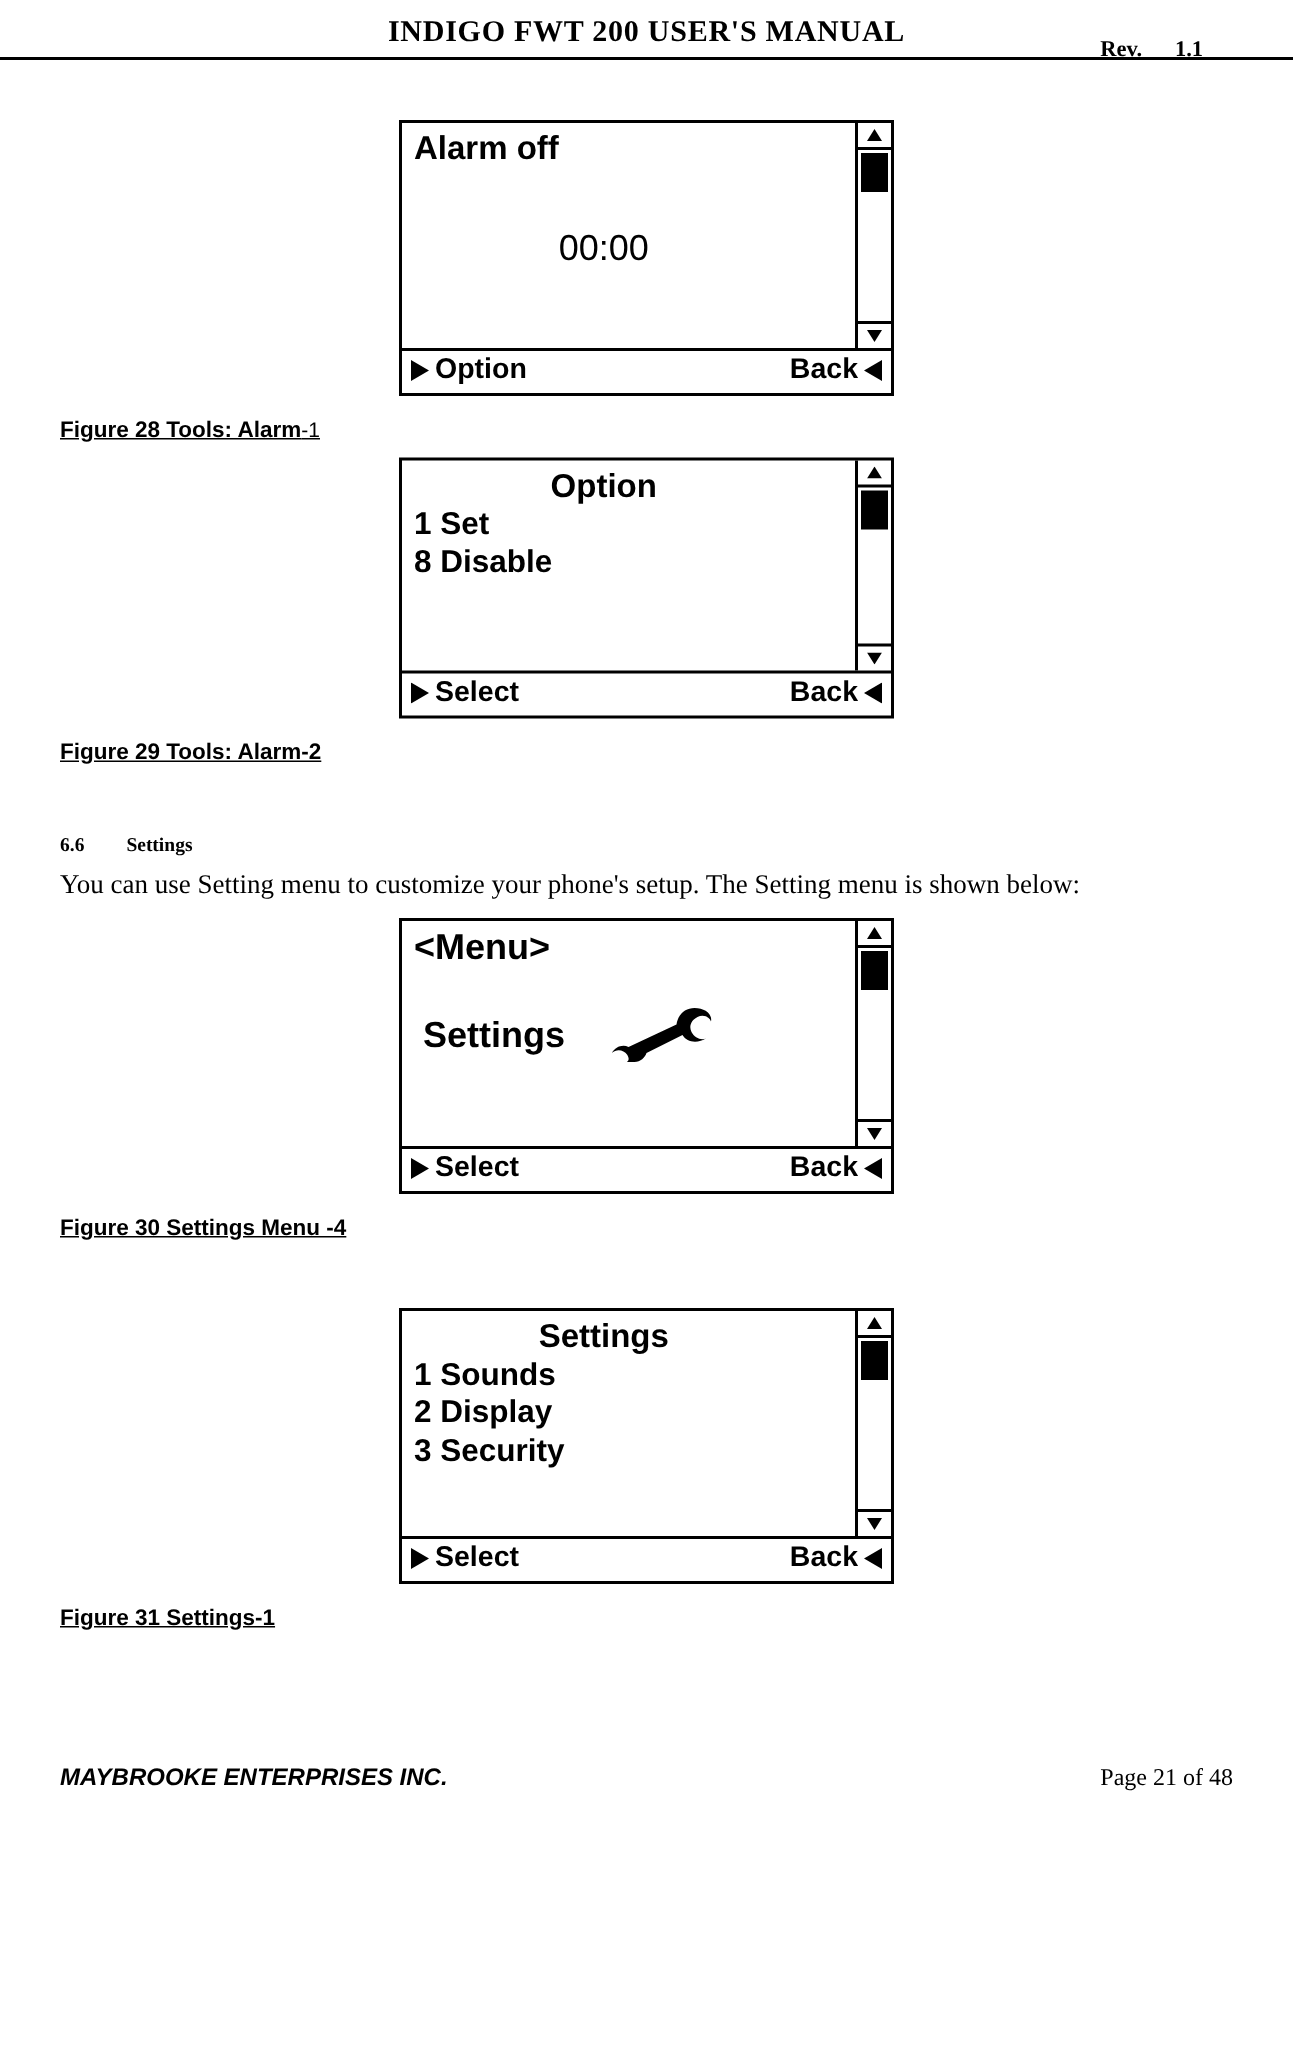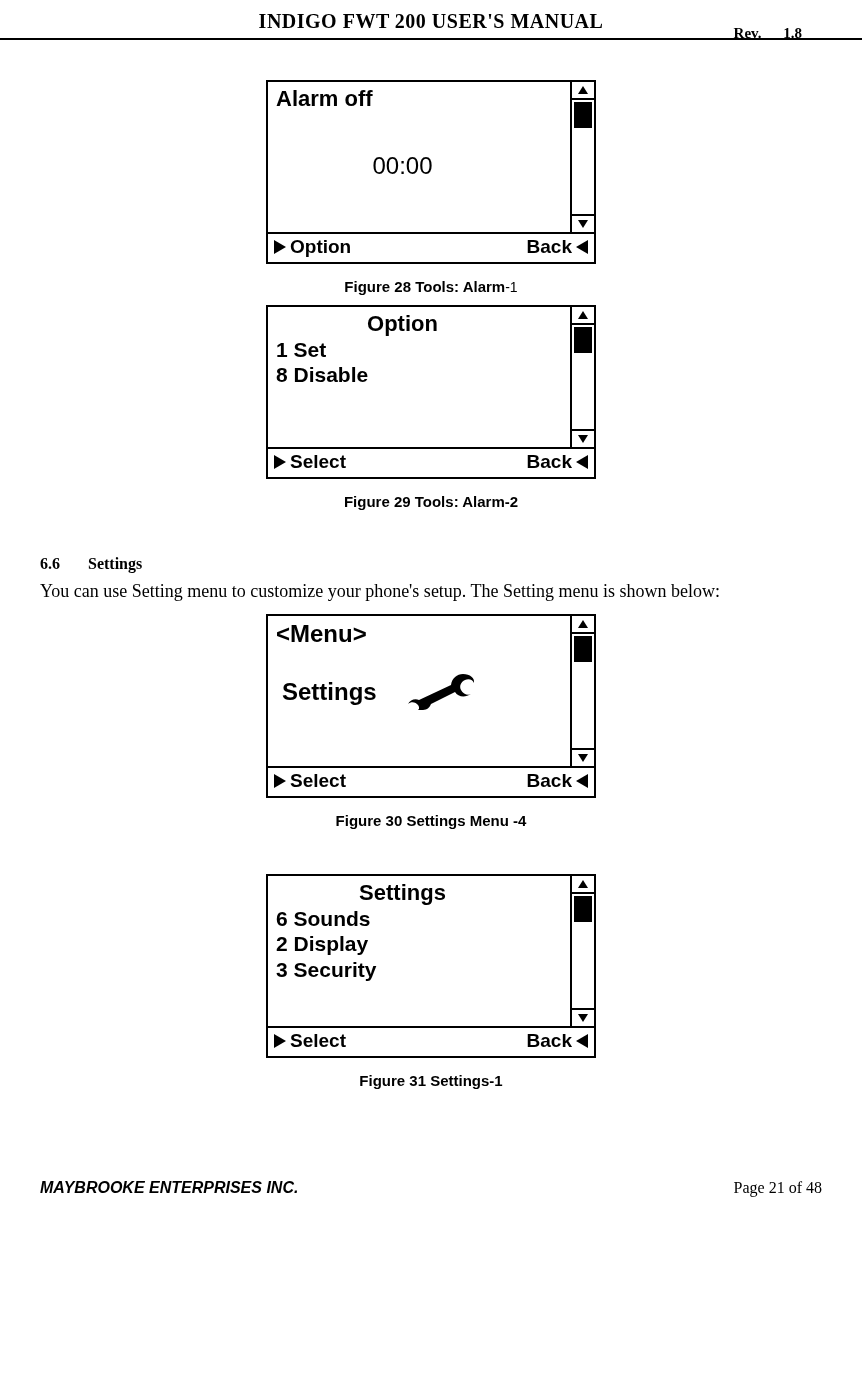--- a/index.html
+++ b/index.html
@@ -88,44 +88,45 @@
       font-size: 22px;
     }
     .time-center {
       text-align: center;
       margin-top: 40px;
       font-family: Arial, sans-serif;
       font-weight: normal;
       font-size: 24px;
     }
     .fig-caption {
-      text-align: center;
+      text-align: left;
       font-family: Arial, sans-serif;
       font-weight: bold;
       font-size: 15px;
       margin: 14px 0 6px;
+      text-decoration: underline;
     }
     .screen-title-center {
       text-align: center;
       font-family: Arial, sans-serif;
       font-weight: bold;
       font-size: 22px;
     }
     .menu-line {
       font-family: Arial, sans-serif;
       font-weight: bold;
       font-size: 21px;
       line-height: 1.2;
     }
     .section {
       margin: 45px 0 10px;
     }
     .section-heading {
       font-family: "Times New Roman", serif;
-      font-size: 16px;
+      font-size: 13px;
       font-weight: bold;
     }
     .section-num { margin-right: 28px; }
     .body-text {
       font-family: "Times New Roman", serif;
       font-size: 18px;
       line-height: 1.4;
       margin-top: 6px;
     }
     .menu-label {
@@ -160,21 +161,21 @@
     .footer .right { font-style: normal; font-weight: normal; font-family: "Times New Roman", serif; }
     .screen-main.short { min-height: 140px; }
   </style>
 </head>
 <body>
 
 <div class="header">
   <div class="doc-title">INDIGO FWT 200 USER'S MANUAL</div>
   <div class="rev-block">
     <span>Rev.</span>
-    <span class="rev-num">1.8</span>
+    <span class="rev-num">1.1</span>
   </div>
 </div>
 
 <div class="content">
 
   <div class="screen">
     <div class="screen-inner">
       <div class="screen-main">
         <div class="screen-title-large">Alarm off</div>
         <div class="time-center">00:00</div>
@@ -313,21 +314,21 @@
           </span>
       </div>
     </div>
   </div>
   <div class="fig-caption">Figure 30 Settings Menu -4</div>
 
   <div class="screen" style="margin-top:45px">
     <div class="screen-inner">
       <div class="screen-main">
         <div class="screen-title-center">Settings</div>
-        <div class="menu-line">6 Sounds</div>
+        <div class="menu-line">1 Sounds</div>
         <div class="menu-line">2 Display</div>
         <div class="menu-line">3 Security</div>
       </div>
       <div class="scrollbar">
         <div class="sb-arrow">
             <svg viewBox="0 0 10 8">
               <polygon points="5,0 10,8 0,8"></polygon>
             </svg>
           </div>
         <div class="sb-thumb"></div>

